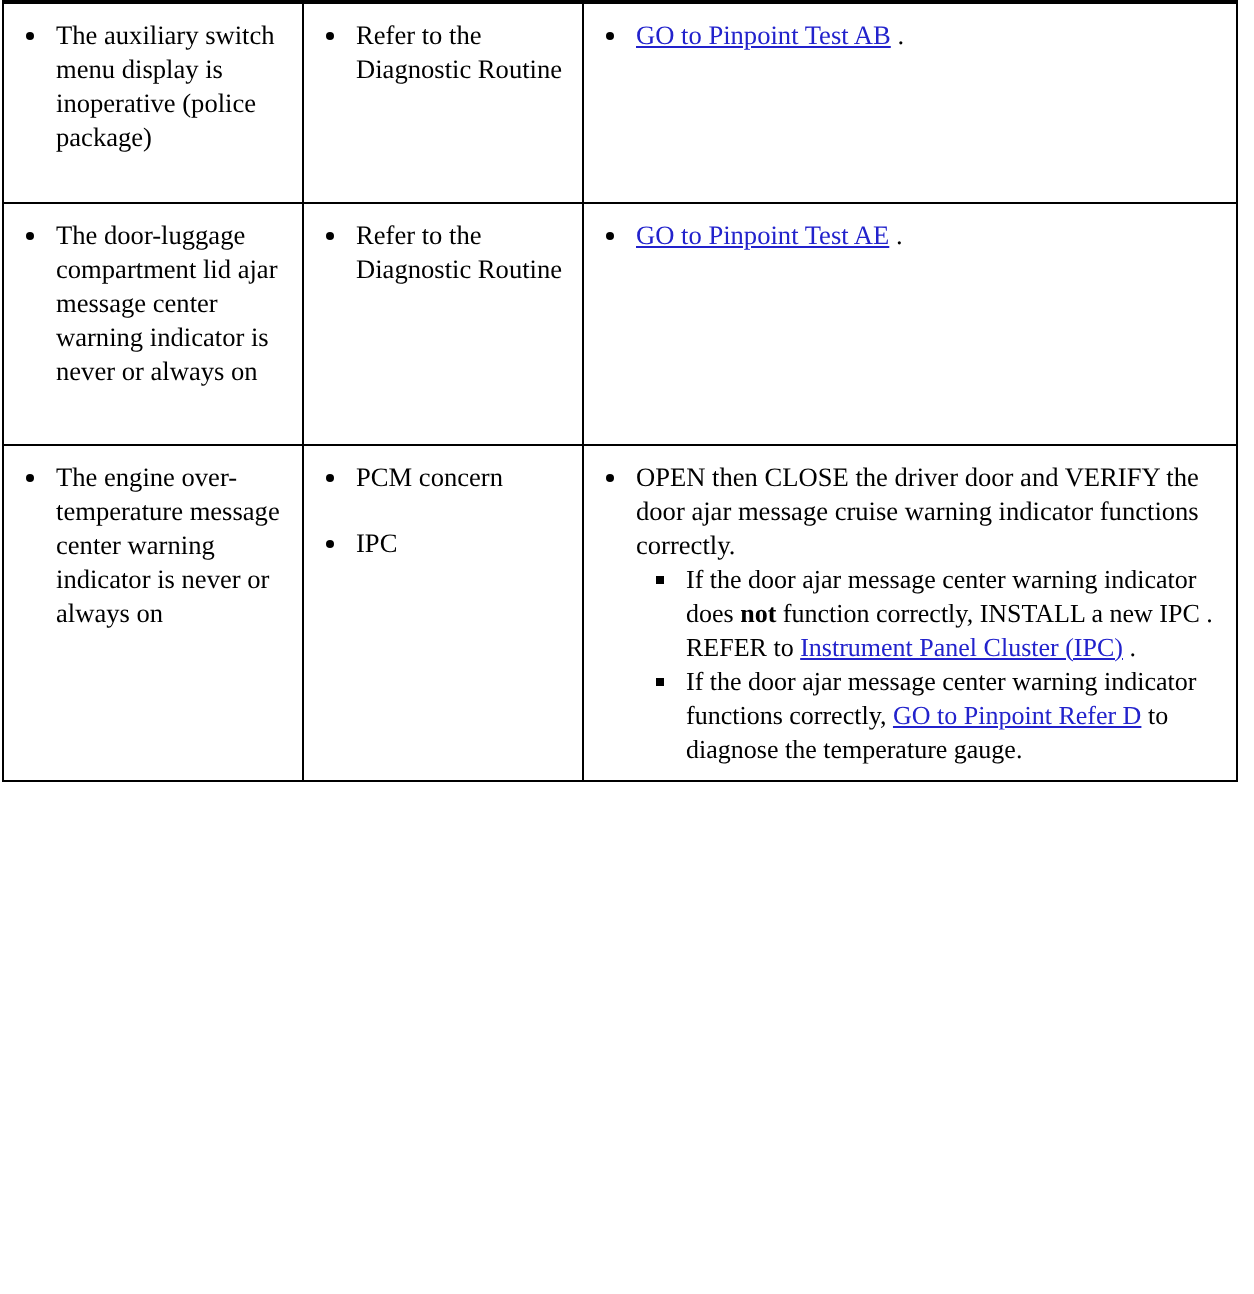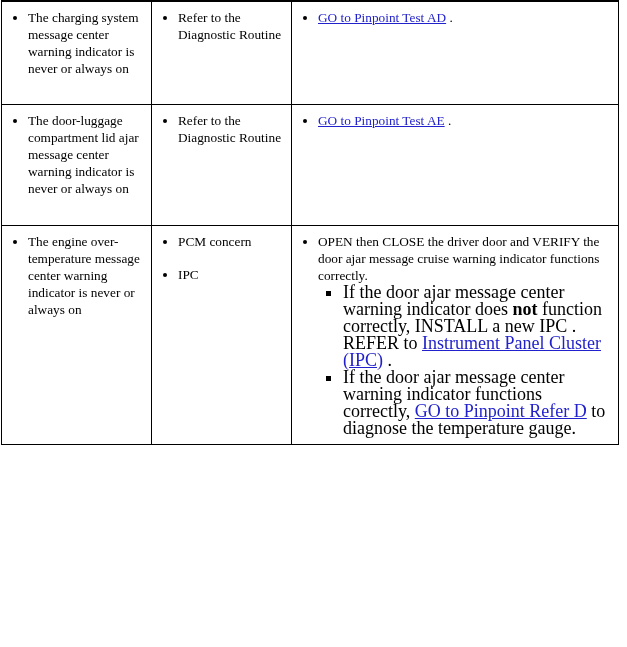--- a/index.html
+++ b/index.html
@@ -49,21 +49,21 @@
     text-align: left;
   }
   ul.lvl1 > li + li { margin-top: 16px; }
 
   ul.lvl2 {
     margin: 0 0 0 0;
     padding: 0 0 0 25px;
     list-style-type: square;
   }
   ul.lvl2 > li {
-    font-size: 18px;
+    font-size: 13px;
     line-height: 17px;
     padding: 0;
     margin: 0;
   }
 
   a.xref {
     color: #2222cc;
     text-decoration: underline;
   }
 
@@ -73,39 +73,39 @@
 <body>
 
 <table class="diag-table">
   <colgroup>
     <col class="col-symptom">
     <col class="col-source">
     <col class="col-action">
   </colgroup>
   <tbody>
 
-
-
-    <tr style="height:103px;">
+    <tr style="height:100px;">
       <td>
         <ul class="lvl1">
-          <li>The charging system message center warning indicator is never or always on</li>
+          <li>The auxiliary switch menu display is inoperative (police package)</li>
         </ul>
       </td>
       <td>
         <ul class="lvl1">
           <li>Refer to the Diagnostic Routine</li>
         </ul>
       </td>
       <td>
         <ul class="lvl1">
-          <li><a class="xref" href="#">GO to Pinpoint Test AD</a><span> .</span></li>
+          <li><a class="xref" href="#">GO to Pinpoint Test AB</a><span> .</span></li>
         </ul>
       </td>
     </tr>
+
+
 
     <tr style="height:121px;">
       <td>
         <ul class="lvl1">
           <li>The door-luggage compartment lid ajar message center warning indicator is never or always on</li>
         </ul>
       </td>
       <td>
         <ul class="lvl1">
           <li>Refer to the Diagnostic Routine</li>

